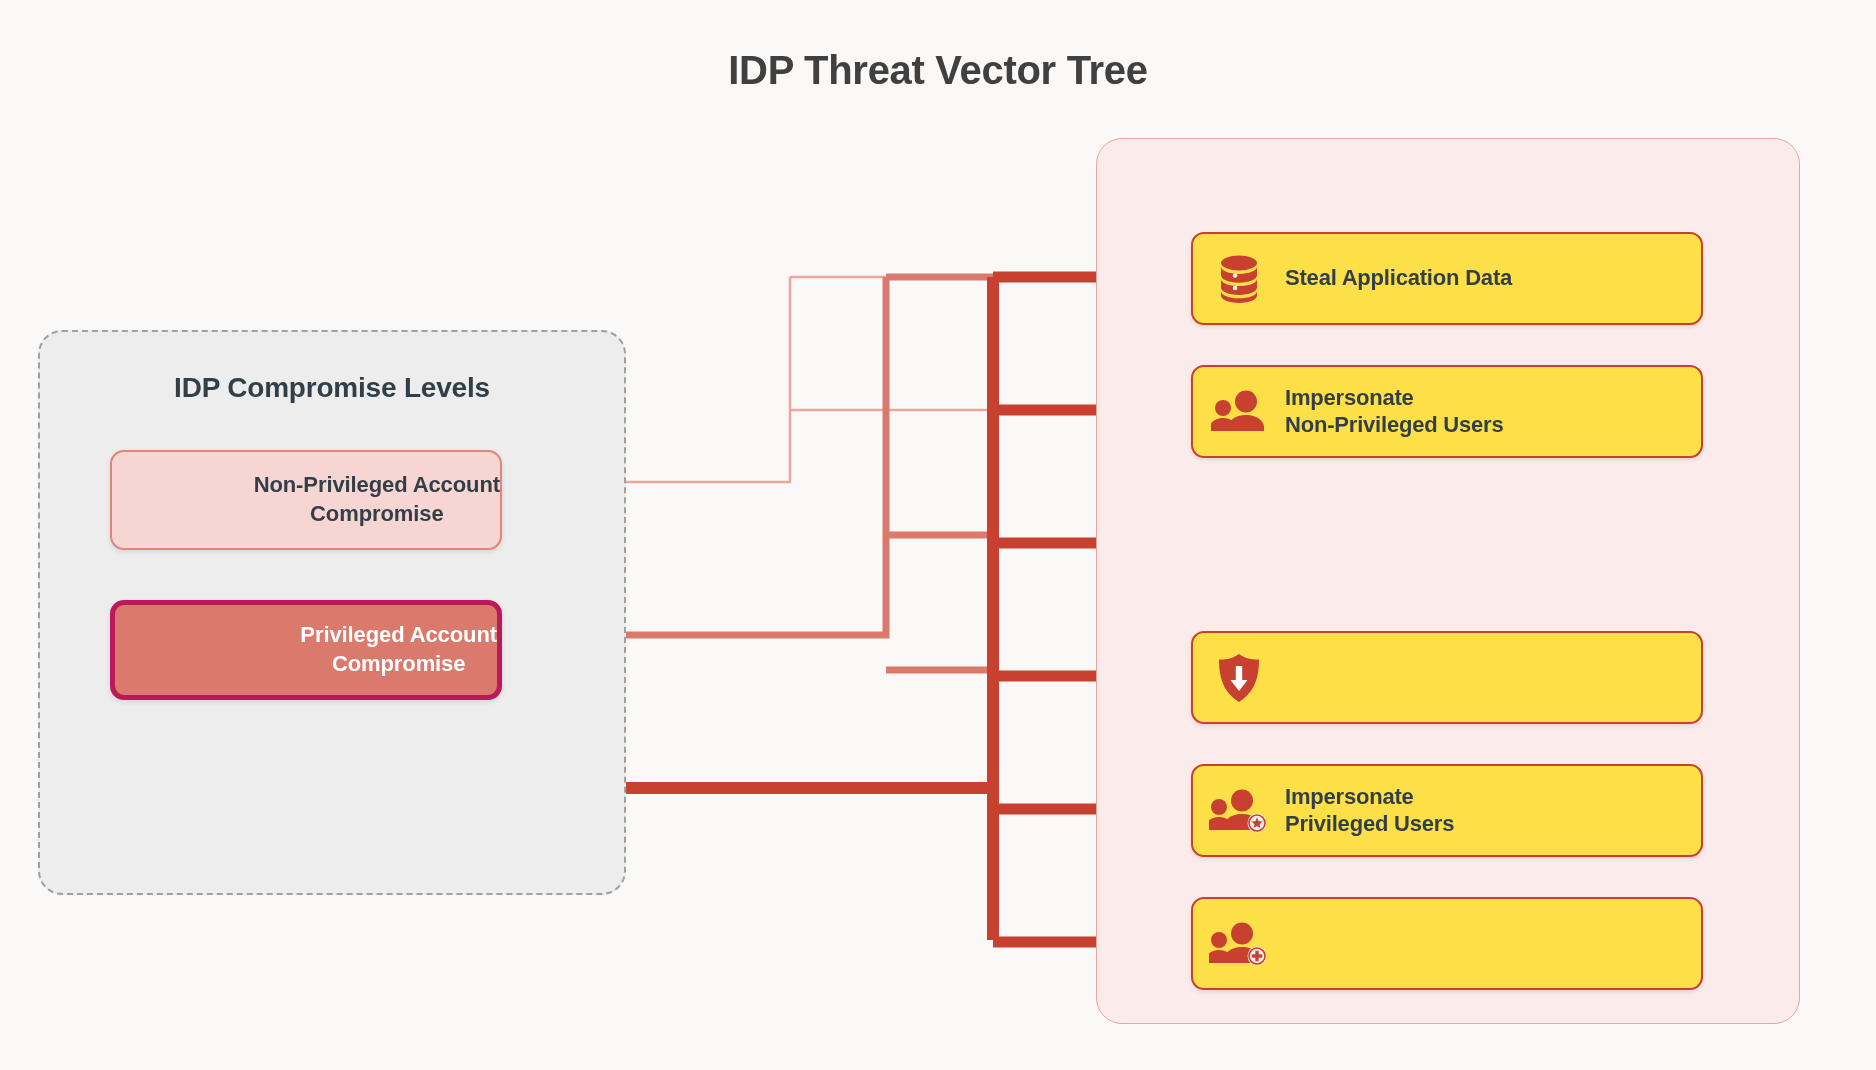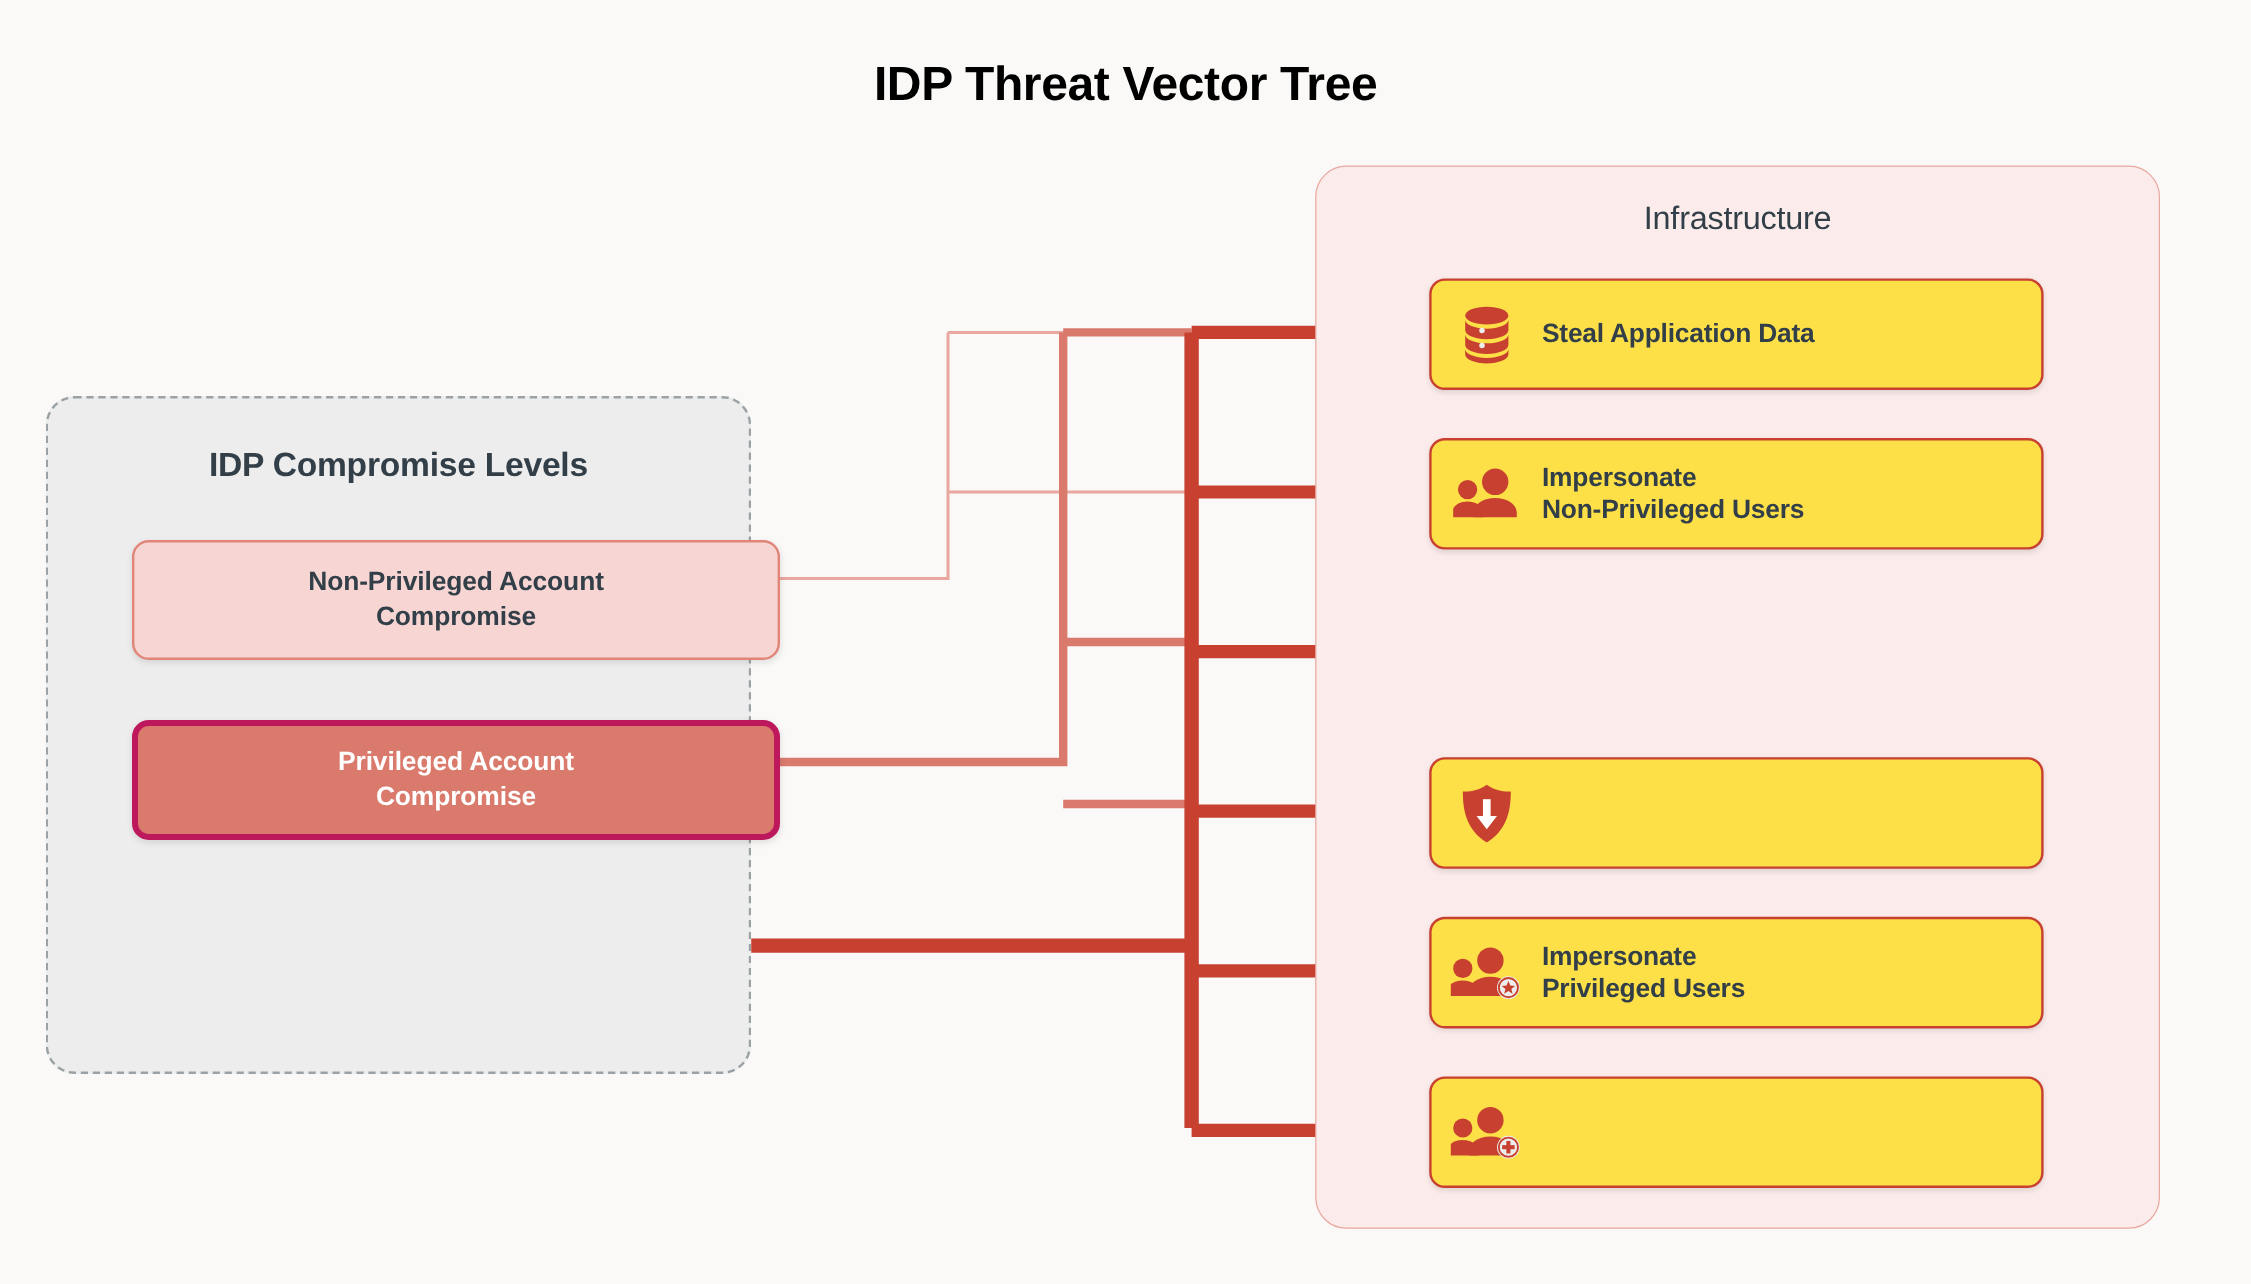--- a/index.html
+++ b/index.html
@@ -24,21 +24,21 @@
   
   #page-title {
     position: absolute;
     left: 0;
     top: 48px;
     width: 1876px;
     text-align: center;
     font-size: 40px;
     font-weight: 700;
     letter-spacing: -0.3px;
-    color: #000000;
+    color: #404040;
   }
 
   
   #connectors {
     position: absolute;
     left: 0; top: 0;
     width: 1876px; height: 1070px;
     pointer-events: none;
   }
 
@@ -61,27 +61,27 @@
     width: 100%;
     text-align: center;
     font-size: 28px;
     font-weight: 700;
     color: #333f48;
     letter-spacing: -0.2px;
   }
   .level-card {
     position: absolute;
     left: 70px;
-    width: 540px;
+    width: 392px;
     height: 100px;
     border-radius: 14px;
     box-sizing: border-box;
     display: flex;
     align-items: center;
-    justify-content: center;
+    justify-content: flex-end;
     text-align: center;
     line-height: 1.30;
     font-size: 22px;
     font-weight: 700;
     letter-spacing: -0.1px;
     box-shadow: 0 2px 5px rgba(0,0,0,0.10);
   }
   .level-card.lvl0 {
     top: 118px;
     background: #f6d5d3;
@@ -208,21 +208,20 @@
     </div>
 
     <div class="level-card lvl1">
       <span style="white-space:pre-line">Privileged Account
 Compromise</span>
     </div>
 
   </div>
 
   <div id="infra-panel">
-    <div id="infra-title">Infrastructure</div>
 
     <div class="threat-card" style="top:93px">
       <div class="threat-icon">
         <svg width="48" height="50" viewBox="0 0 48 50" xmlns="http://www.w3.org/2000/svg">
           <g fill="#c8402f">
             <ellipse cx="24" cy="9" rx="18" ry="7.4"></ellipse>
             <path d="M6 12.5 v8.8 c0 4.1 8.05 7.4 18 7.4 s18-3.3 18-7.4 v-8.8 c0 4.1 -8.05 7.4 -18 7.4 S6 16.6 6 12.5 z"></path>
             <path d="M6 24.7 v8.8 c0 4.1 8.05 7.4 18 7.4 s18-3.3 18-7.4 v-8.8 c0 4.1 -8.05 7.4 -18 7.4 S6 28.8 6 24.7 z"></path>
             <path d="M6 36.9 v4.6 c0 4.1 8.05 7.4 18 7.4 s18-3.3 18-7.4 v-4.6 c0 4.1 -8.05 7.4 -18 7.4 S6 41 6 36.9 z"></path>
           </g>

